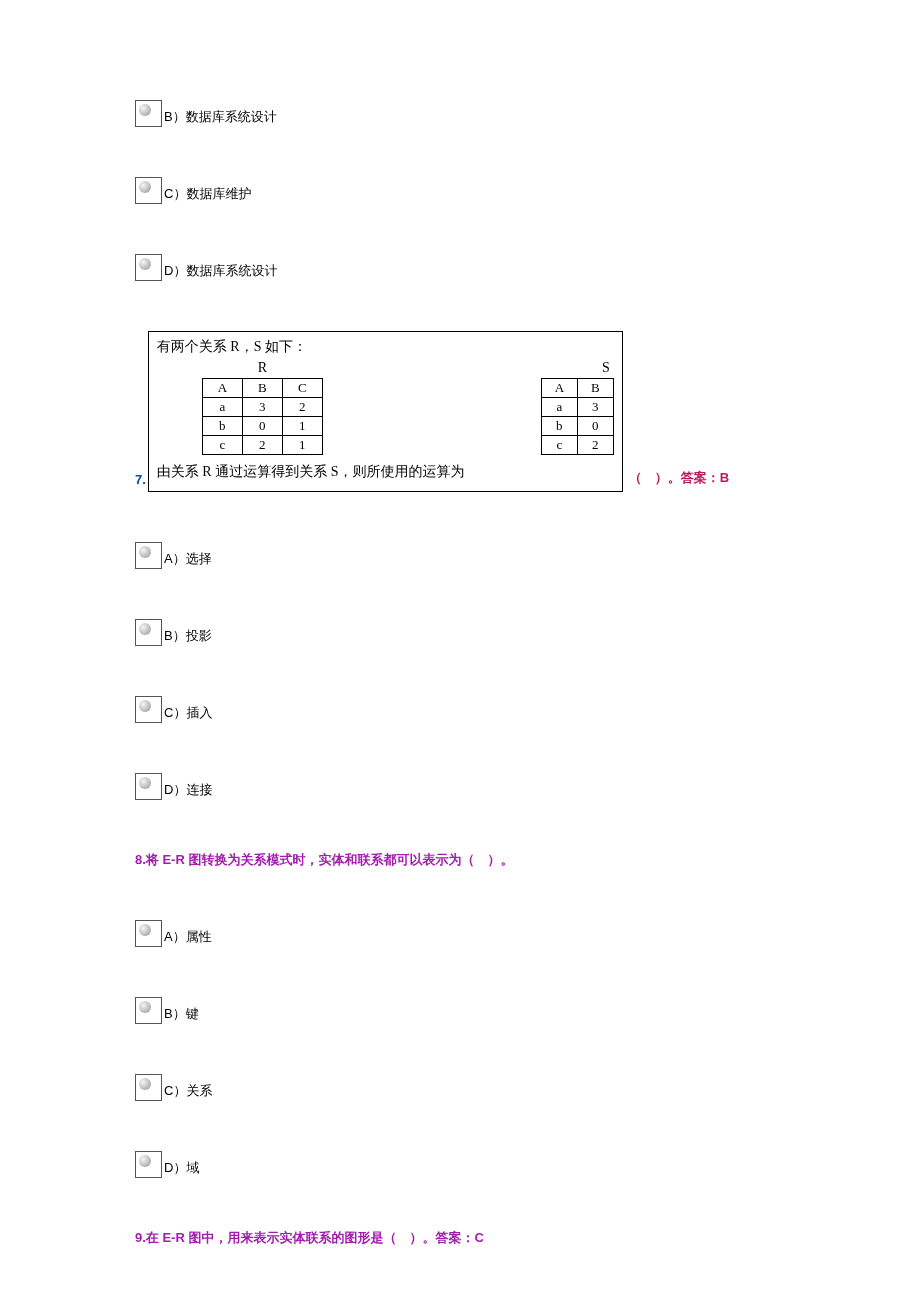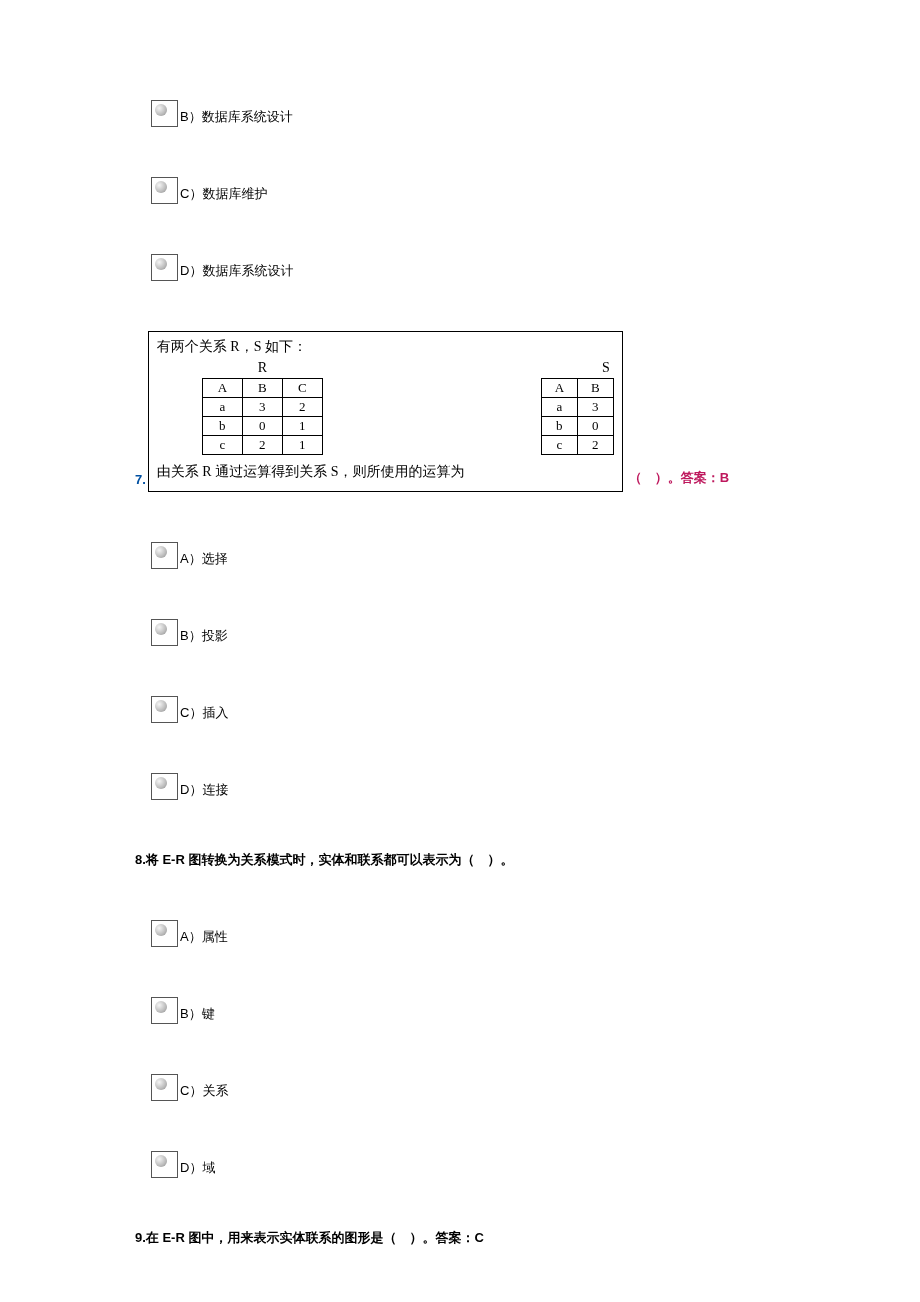--- a/index.html
+++ b/index.html
@@ -11,21 +11,20 @@
       font-family: "Microsoft YaHei", SimSun, Arial, sans-serif;
       background: #fff;
       width: 920px;
       padding: 100px 135px 80px 135px;
       font-size: 13px;
     }
     .option-row {
       display: flex;
       align-items: flex-end;
       margin-bottom: 50px;
-      margin-left: 16px;
     }
     .radio-box {
       width: 27px;
       height: 27px;
       border: 1px solid #555;
       display: flex;
       align-items: center;
       justify-content: center;
       margin-right: 2px;
       background: #fff;
@@ -107,21 +106,21 @@
       font-family: SimSun, serif;
       font-size: 14px;
     }
     .q7-tail {
       color: #be185d;
       font-weight: bold;
       font-size: 13px;
       padding-bottom: 5px;
     }
     .question-text {
-      color: #000000;
+      color: #a21caf;
       font-weight: bold;
       font-size: 13px;
       margin-bottom: 50px;
       line-height: 1.5;
     }
   </style>
 </head>
 <body>
 
 <div class="option-row">

